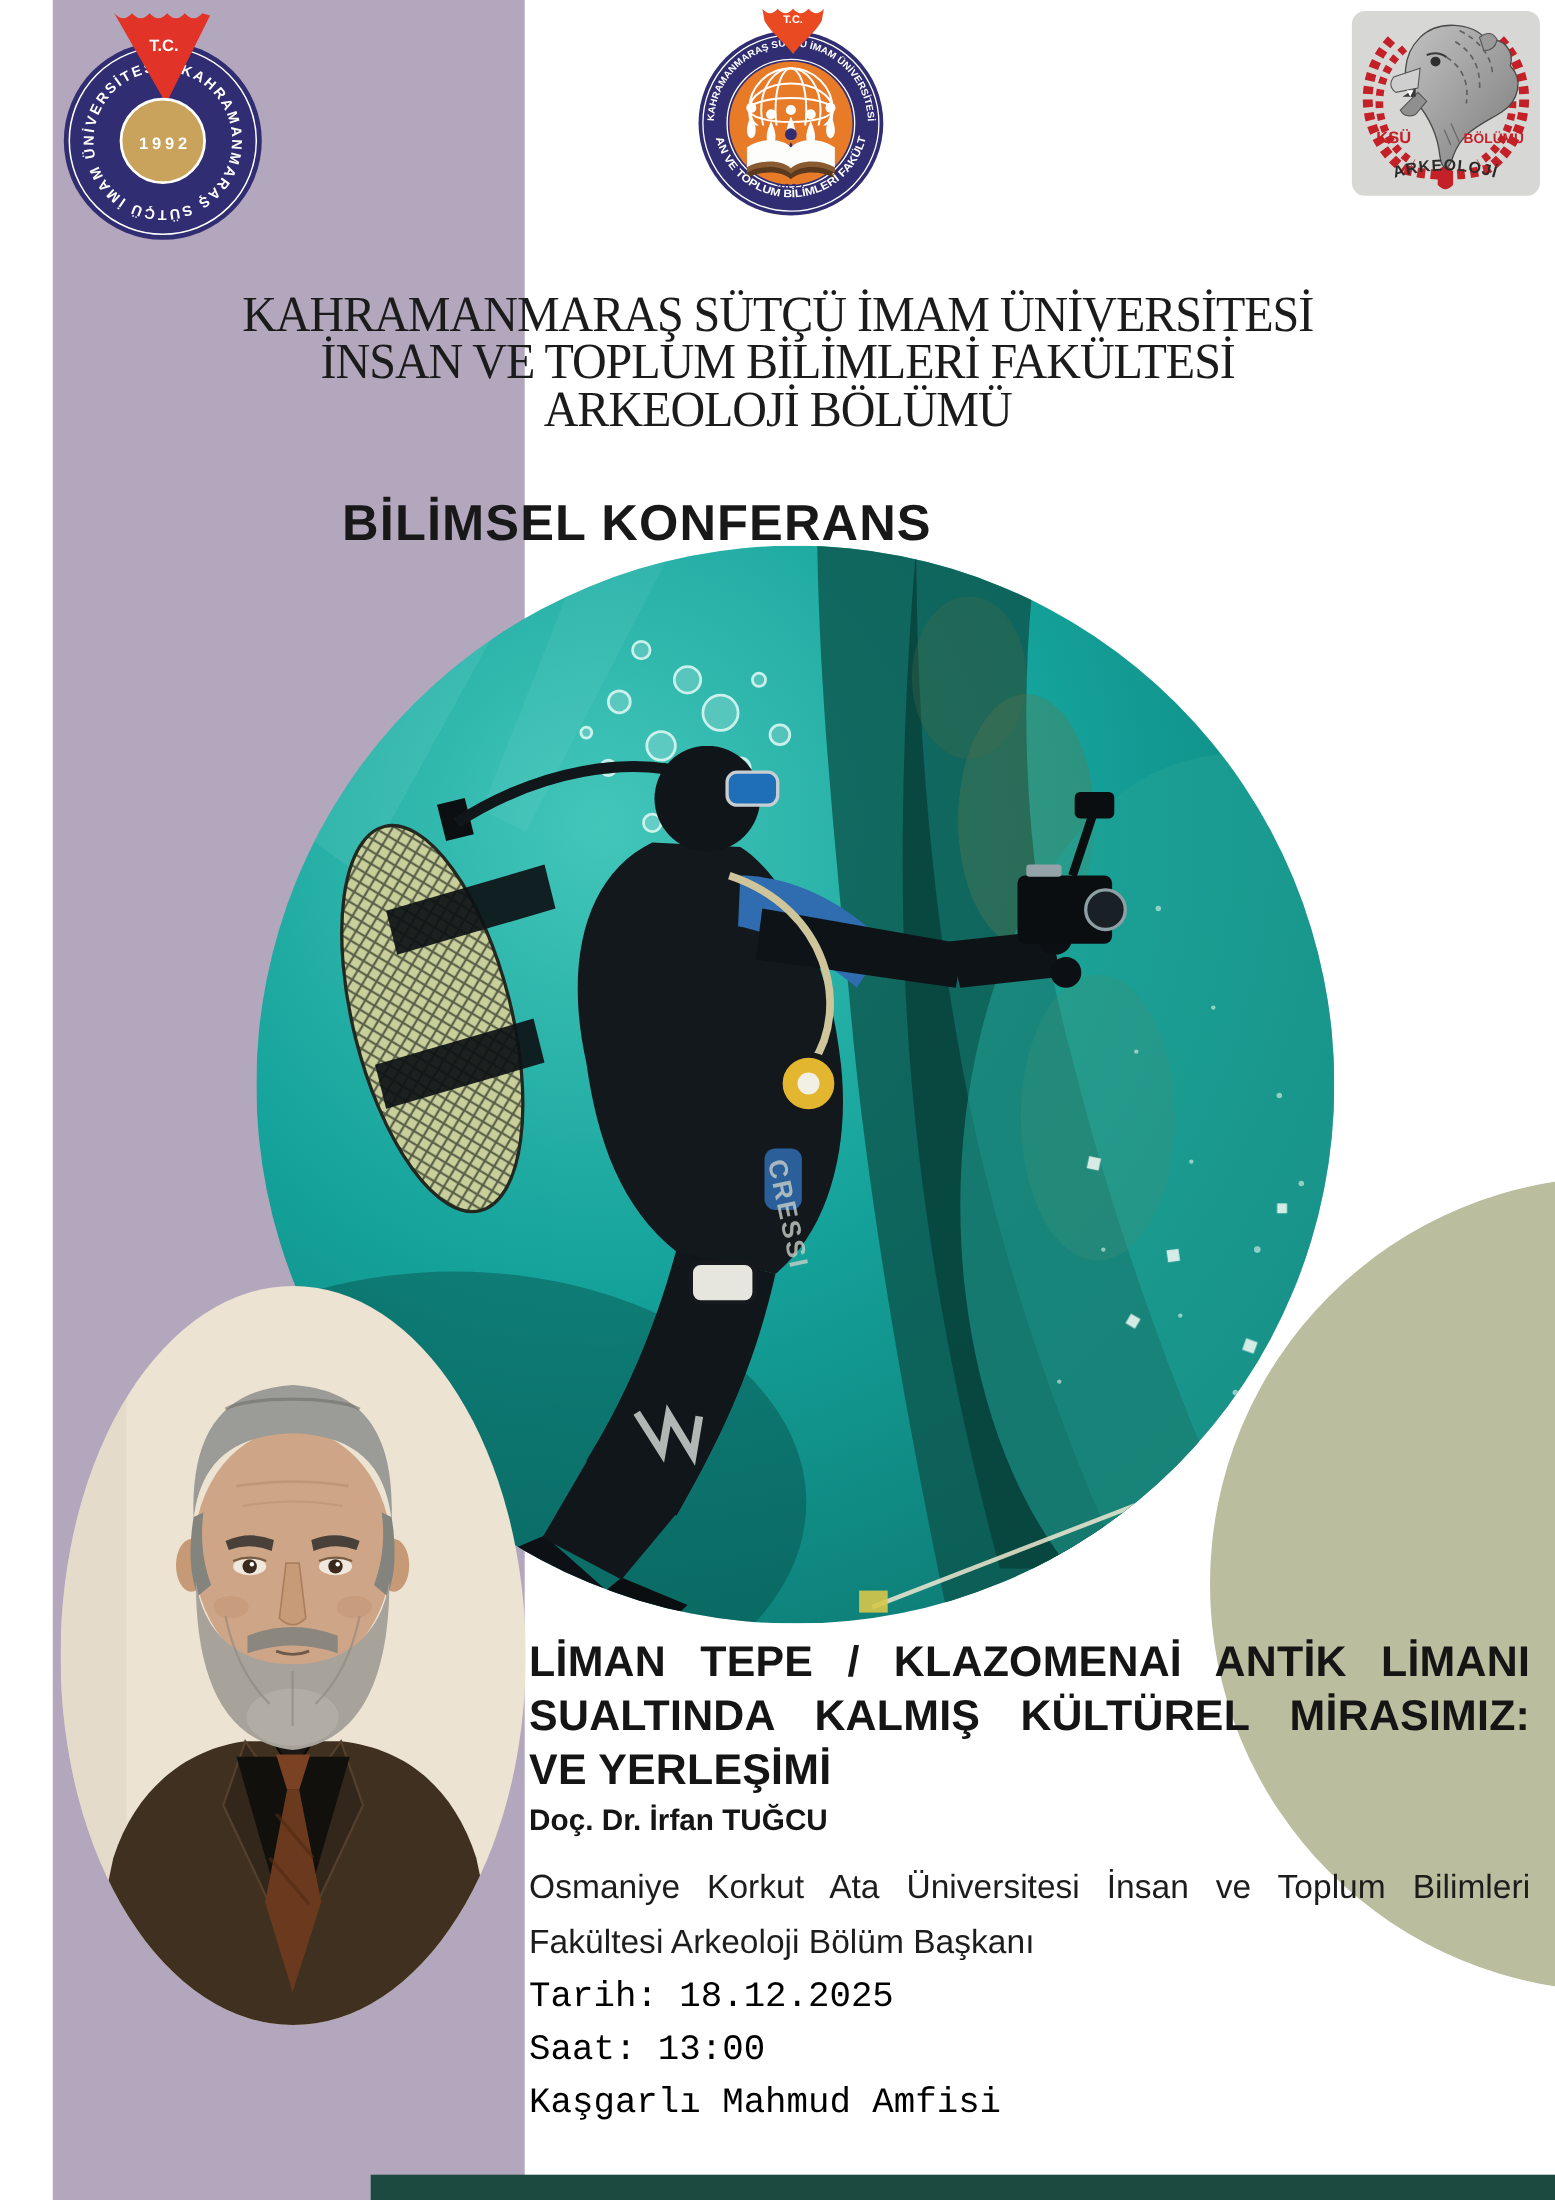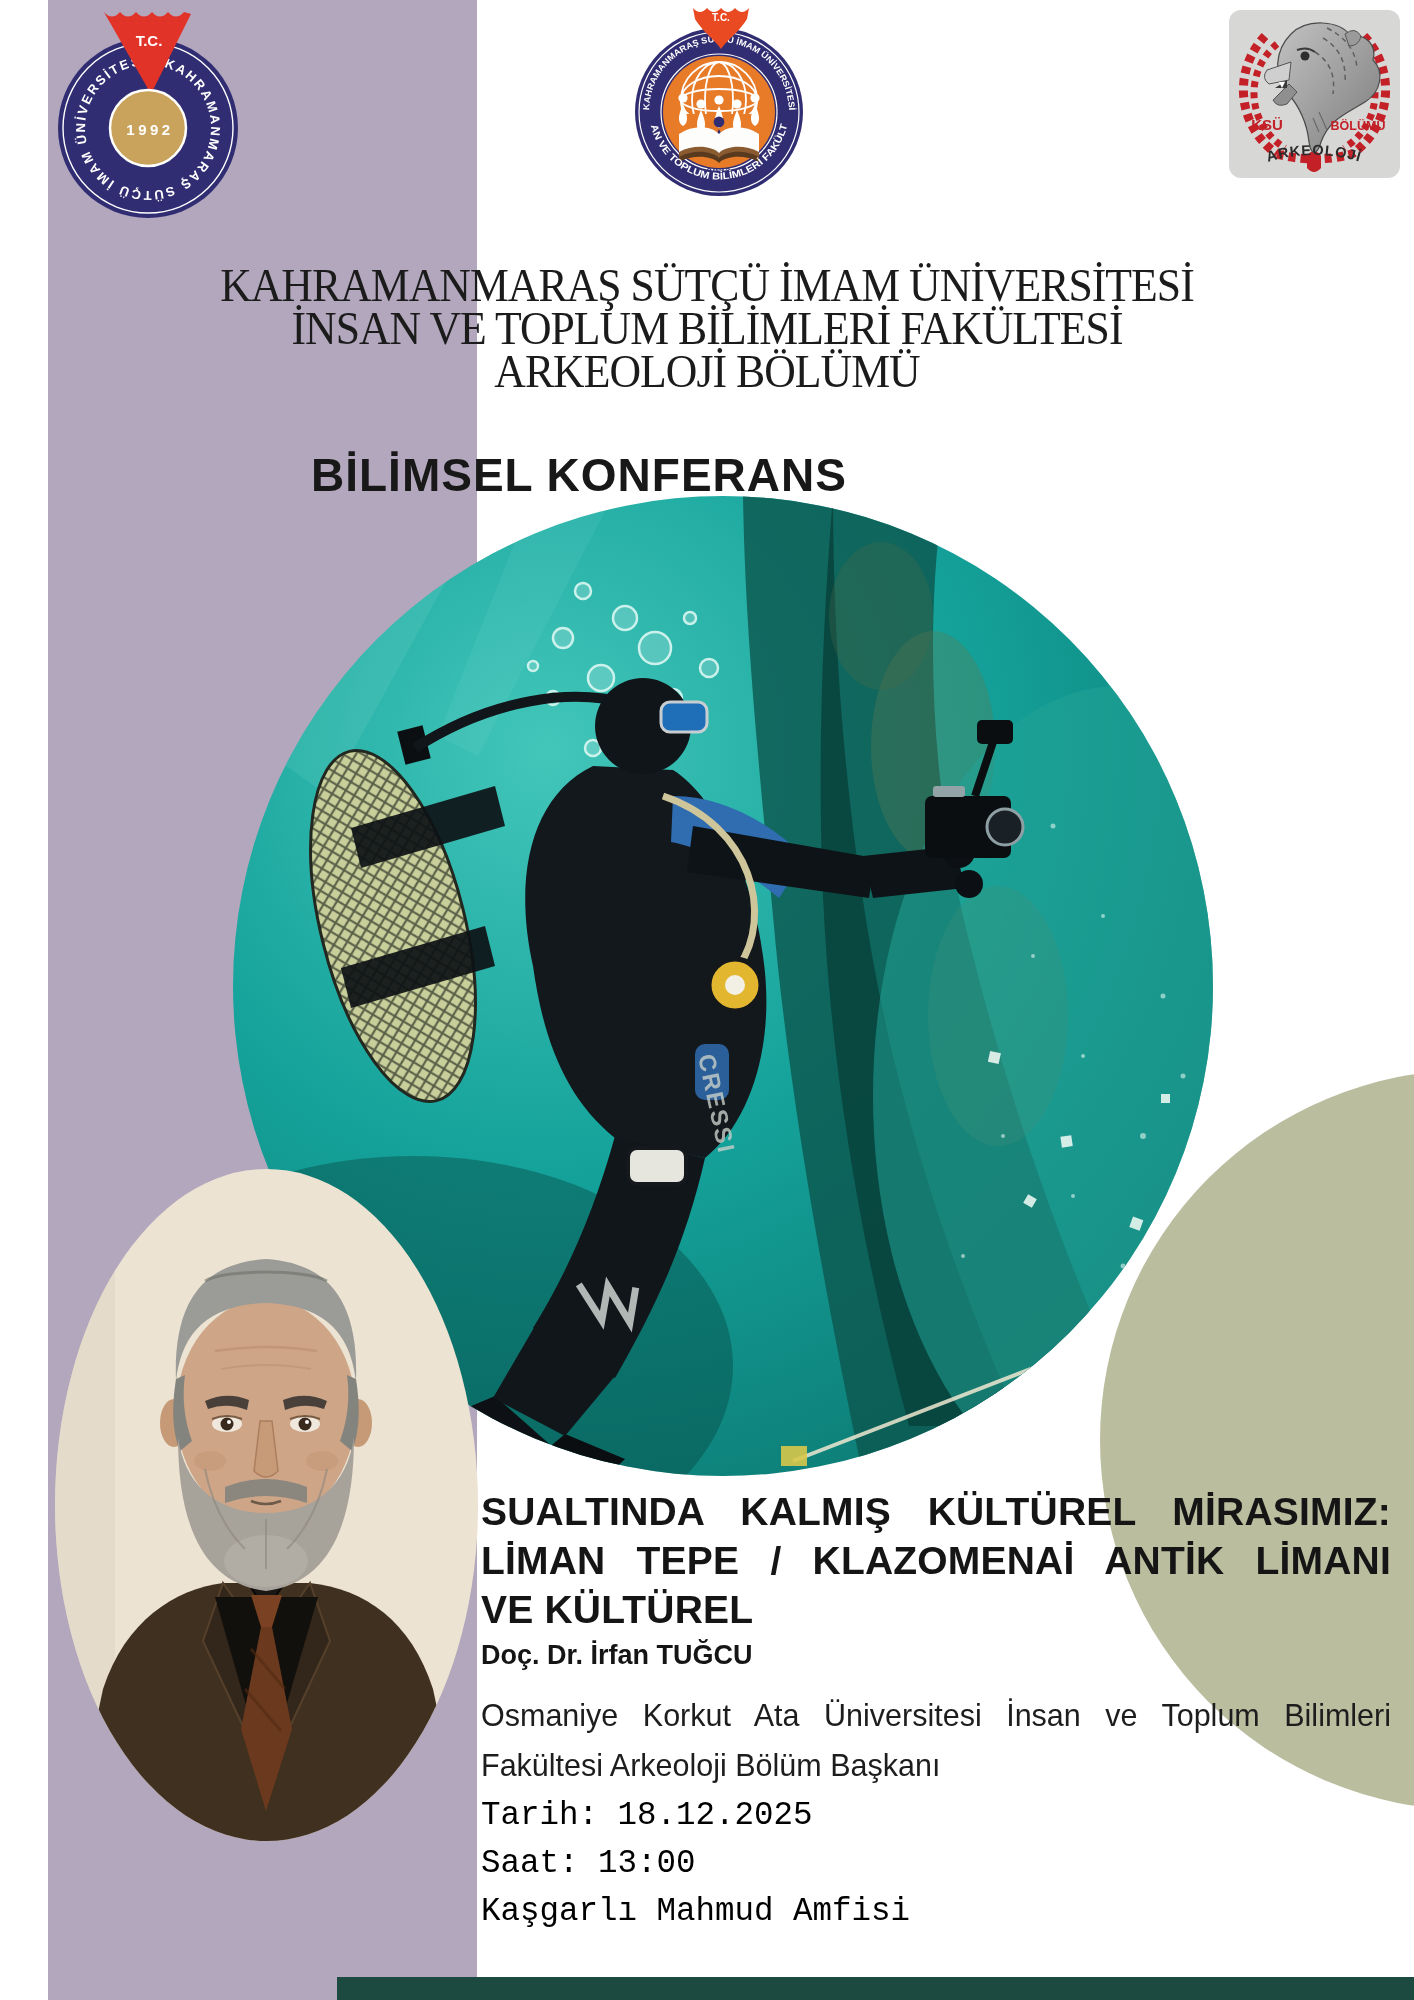--- a/index.html
+++ b/index.html
@@ -316,23 +316,23 @@
 
   <div class="title-block">
     <div>KAHRAMANMARAŞ SÜTÇÜ İMAM ÜNİVERSİTESİ</div>
     <div>İNSAN VE TOPLUM BİLİMLERİ FAKÜLTESİ</div>
     <div>ARKEOLOJİ BÖLÜMÜ</div>
   </div>
 
   <div class="event-title">BİLİMSEL KONFERANS</div>
 
   <div class="col talk-title" style="position:absolute">
+    <div class="jlast">LİMAN TEPE / KLAZOMENAİ ANTİK LİMANI</div>
     <div class="jlast">SUALTINDA KALMIŞ KÜLTÜREL MİRASIMIZ:</div>
-    <div class="jlast">LİMAN TEPE / KLAZOMENAİ ANTİK LİMANI</div>
-    <div>VE KÜLTÜREL</div>
+    <div>VE YERLEŞİMİ</div>
   </div>
 
   <div class="col speaker">Doç. Dr. İrfan TUĞCU</div>
 
   <div class="col affil">
     <div class="jlast">Osmaniye Korkut Ata Üniversitesi İnsan ve Toplum Bilimleri</div>
     <div>Fakültesi Arkeoloji Bölüm Başkanı</div>
   </div>
 
   <div class="col details">

